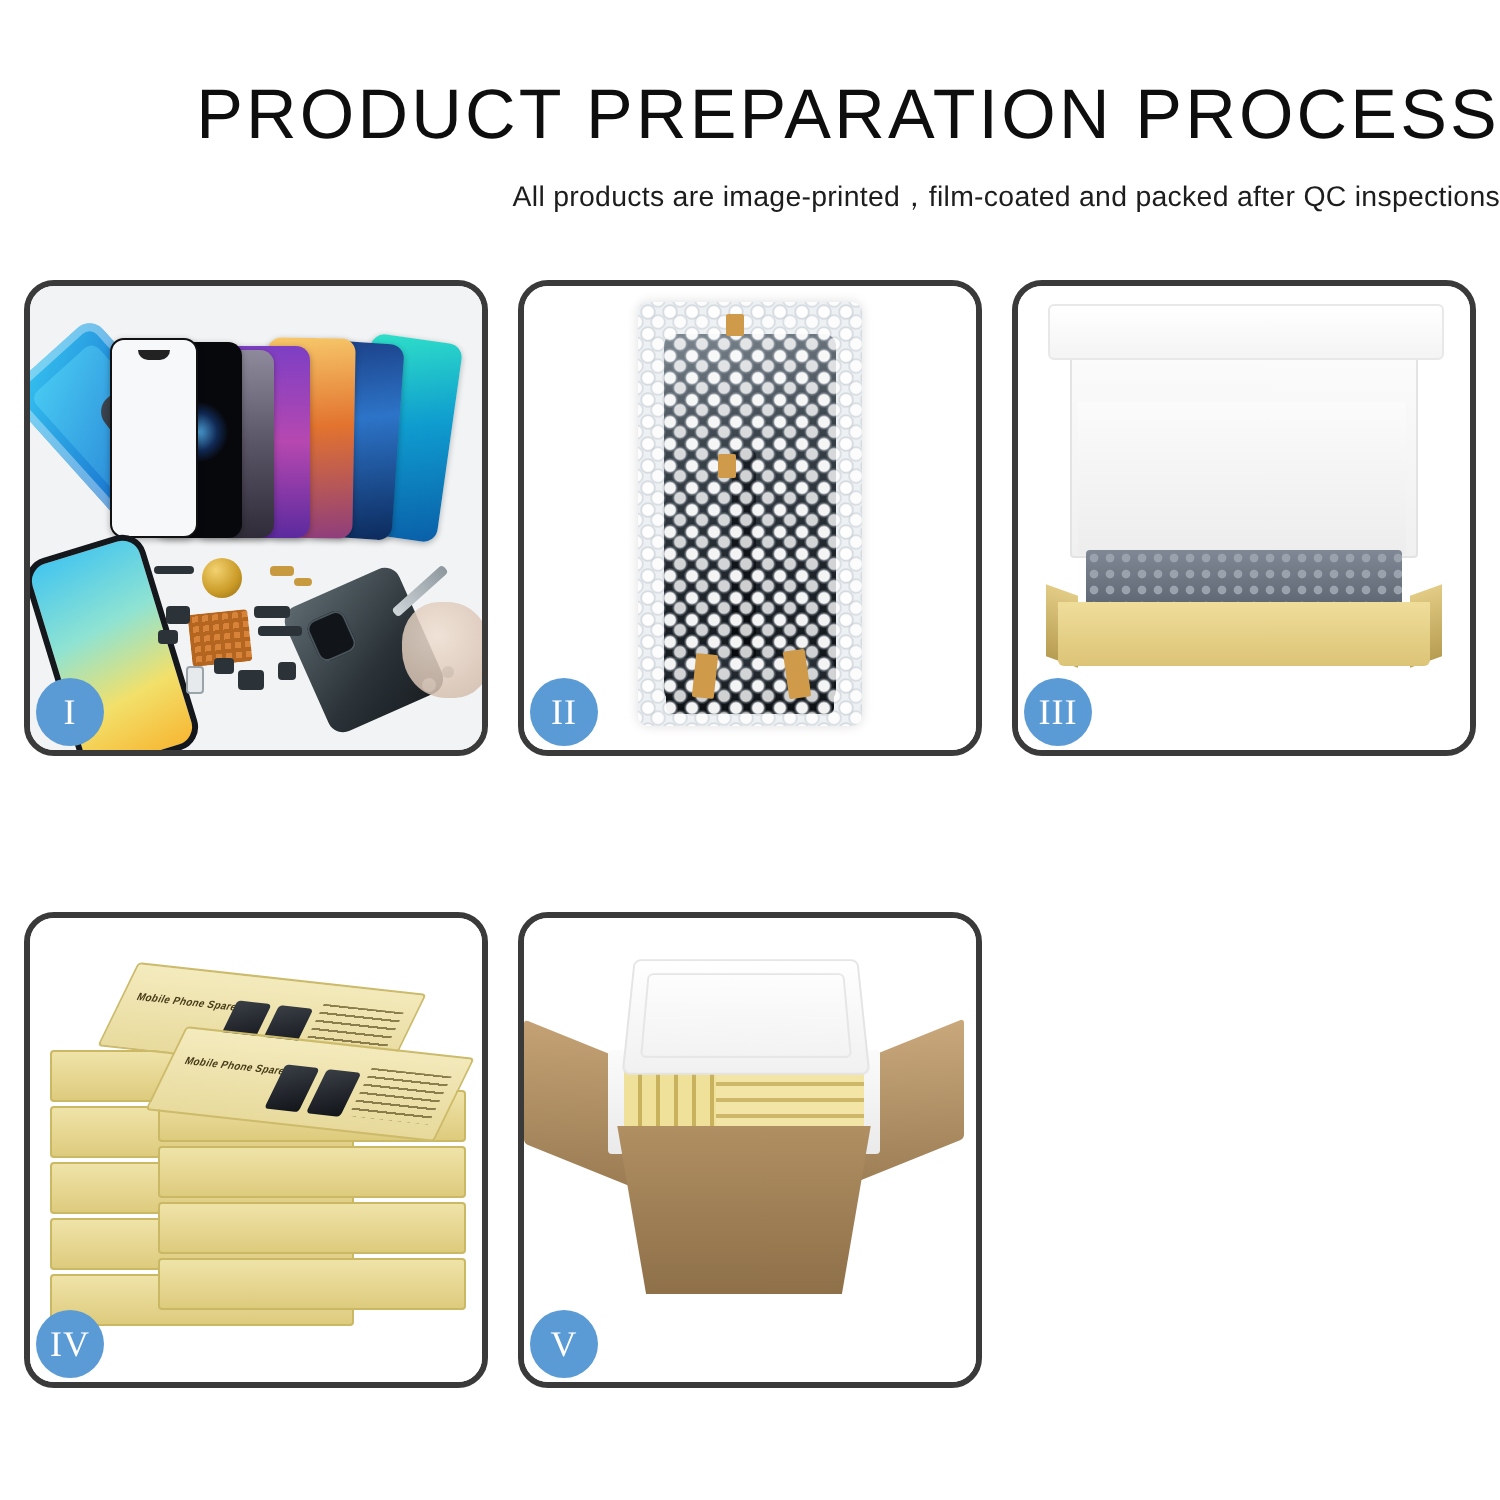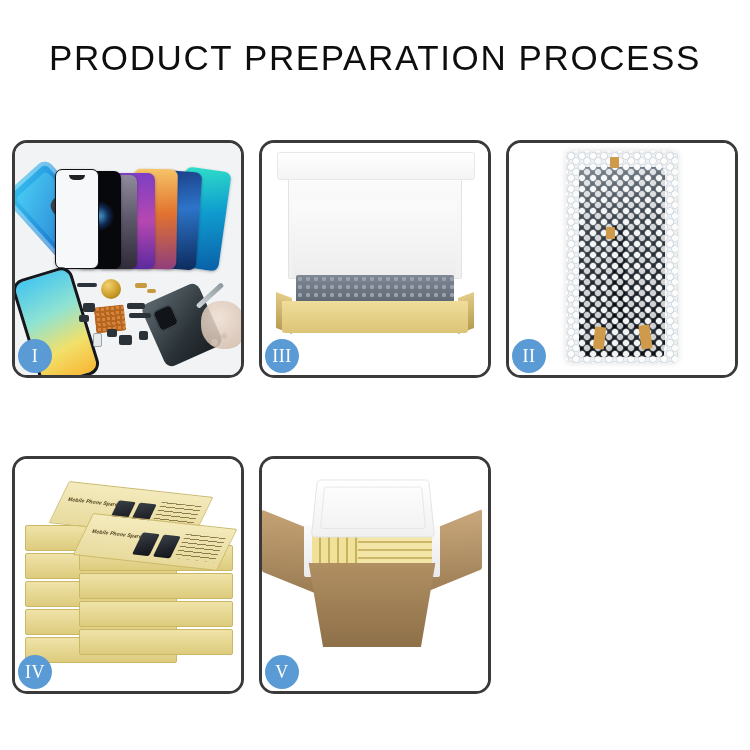--- a/index.html
+++ b/index.html
@@ -4,21 +4,21 @@
 <style>
   html,body{margin:0;padding:0;}
   body{
     width:750px;height:750px;background:#ffffff;
     font-family:"Liberation Sans",sans-serif;
     overflow:hidden;position:relative;
   }
   .page{width:750px;height:750px;position:relative;}
 
   
-  .header{text-align:center;padding-top:40px;}
+  .header{text-align:right;padding-top:40px;}
   .title{
     font-size:35px;letter-spacing:1.6px;color:#0e0e0e;
     font-weight:400;line-height:1.05;white-space:nowrap;
   }
   .subtitle{
     margin-top:12px;font-size:14.2px;color:#1d1d1d;
     letter-spacing:.15px;white-space:nowrap;
   }
 
   
@@ -317,20 +317,21 @@
   .sc-tab1{left:56px;top:100px;width:17px;height:18px;}
   .sc-tab2{left:58px;top:158px;width:17px;height:16px;}
 </style>
 </head>
 <body>
 
 <div class="page">
 
   <div class="header">
     <div class="title">PRODUCT PREPARATION PROCESS</div>
+    <div class="subtitle">All products are image-printed，film-coated and packed after QC inspections</div>
   </div>
 
   <div class="grid">
 
     <div class="panel">
       <div class="stage p1">
         <div class="phone ph-a"></div>
         <div class="phone ph-b"></div>
         <div class="fan">
           <div class="f f1"></div>
@@ -358,43 +359,43 @@
         <div class="bit" style="left:124px;top:188px;width:9px;height:9px;"></div>
         <div class="bit" style="left:196px;top:196px;width:7px;height:7px;border-radius:50%;background:#8b949b;"></div>
         <div class="bit" style="left:206px;top:190px;width:6px;height:6px;border-radius:50%;background:#8b949b;"></div>
         <div class="hand"></div>
         <div class="tool"></div>
       </div>
       <div class="badge">I</div>
     </div>
 
     <div class="panel">
-      <div class="stage p3">
-        <div class="ob-lid"></div>
-        <div class="ob-foam"></div>
-        <div class="ob-fill"></div>
-        <div class="ob-lcap"></div>
-        <div class="ob-rcap"></div>
-        <div class="ob-front"></div>
-      </div>
-      <div class="badge">III</div>
-    </div>
-
-    <div class="panel">
       <div class="stage p2">
         <div class="bubblewrap">
           <div class="inner-part"></div>
           <div class="darkfoot"></div>
           <div class="tape t1"></div>
           <div class="tape t2"></div>
           <div class="tape t3"></div>
           <div class="tape t4"></div>
         </div>
       </div>
       <div class="badge">II</div>
+    </div>
+
+    <div class="panel">
+      <div class="stage p3">
+        <div class="ob-lid"></div>
+        <div class="ob-foam"></div>
+        <div class="ob-fill"></div>
+        <div class="ob-lcap"></div>
+        <div class="ob-rcap"></div>
+        <div class="ob-front"></div>
+      </div>
+      <div class="badge">III</div>
     </div>
 
     <div class="panel">
       <div class="stage p4">
         <div class="stack">
           <div class="sbox" style="left:4px;top:52px;"></div>
           <div class="sbox" style="left:4px;top:80px;"></div>
           <div class="sbox" style="left:4px;top:108px;"></div>
           <div class="sbox" style="left:4px;top:136px;"></div>
           <div class="sbox" style="left:4px;top:164px;"></div>

